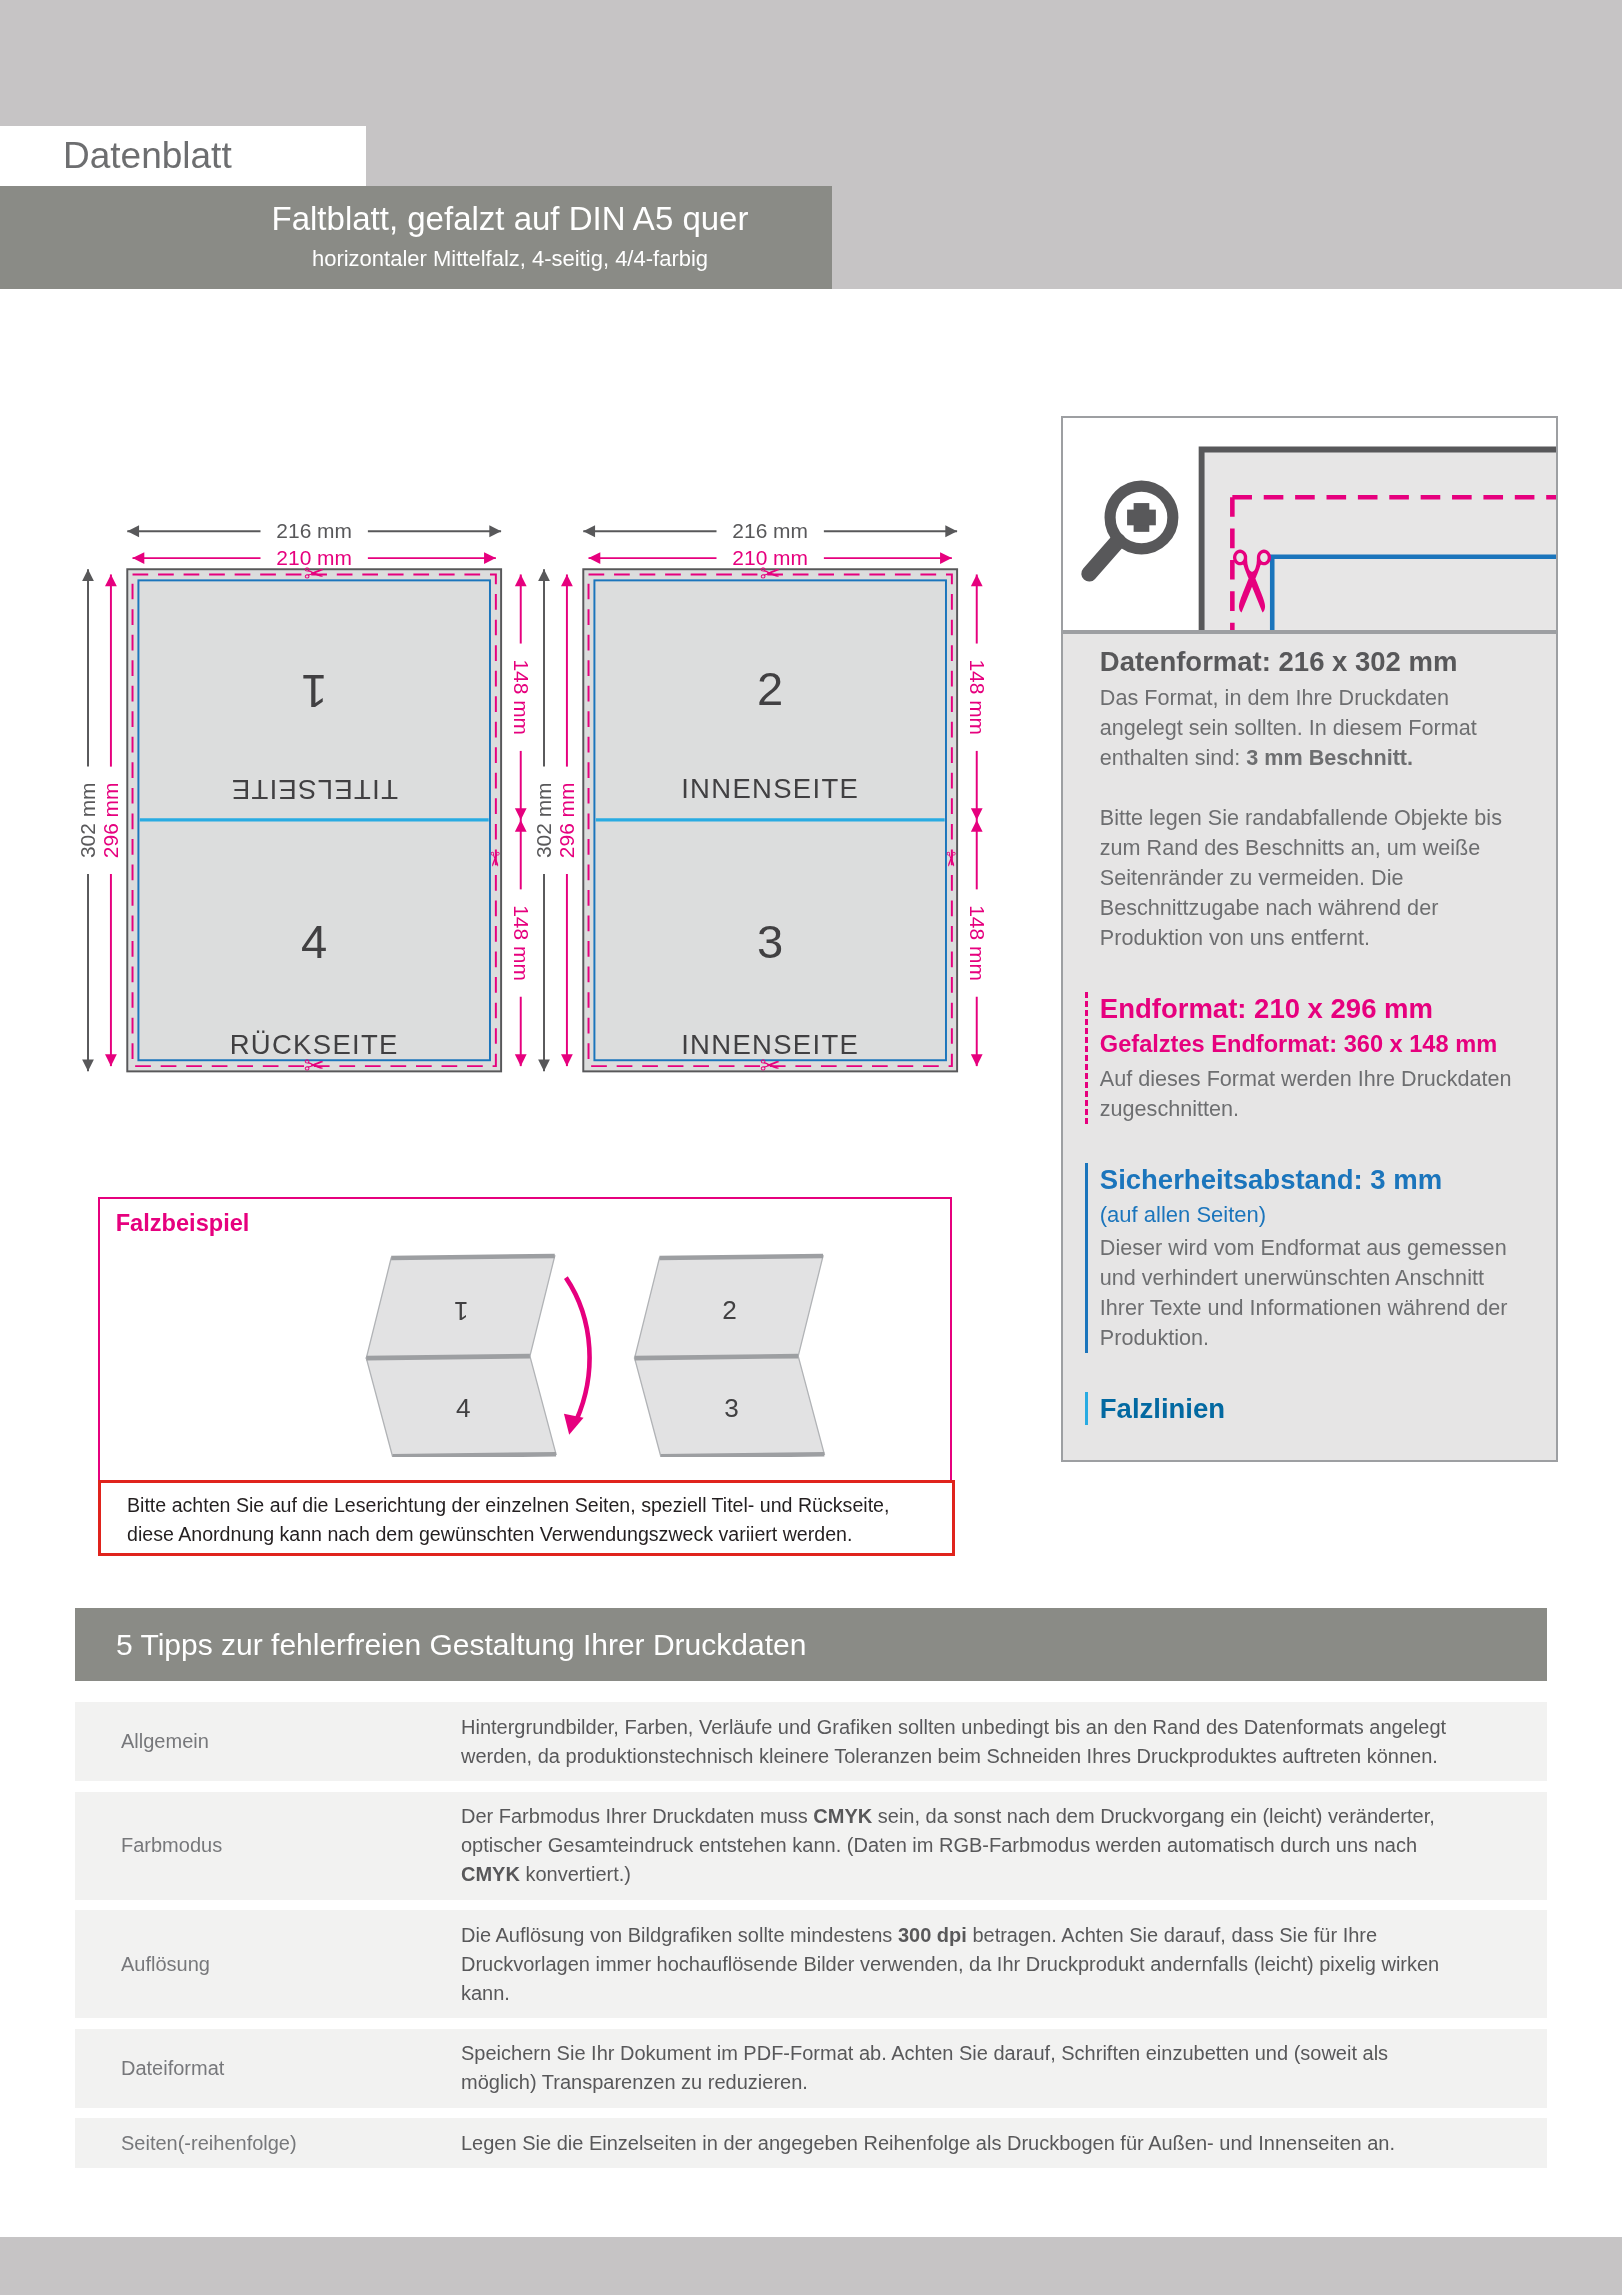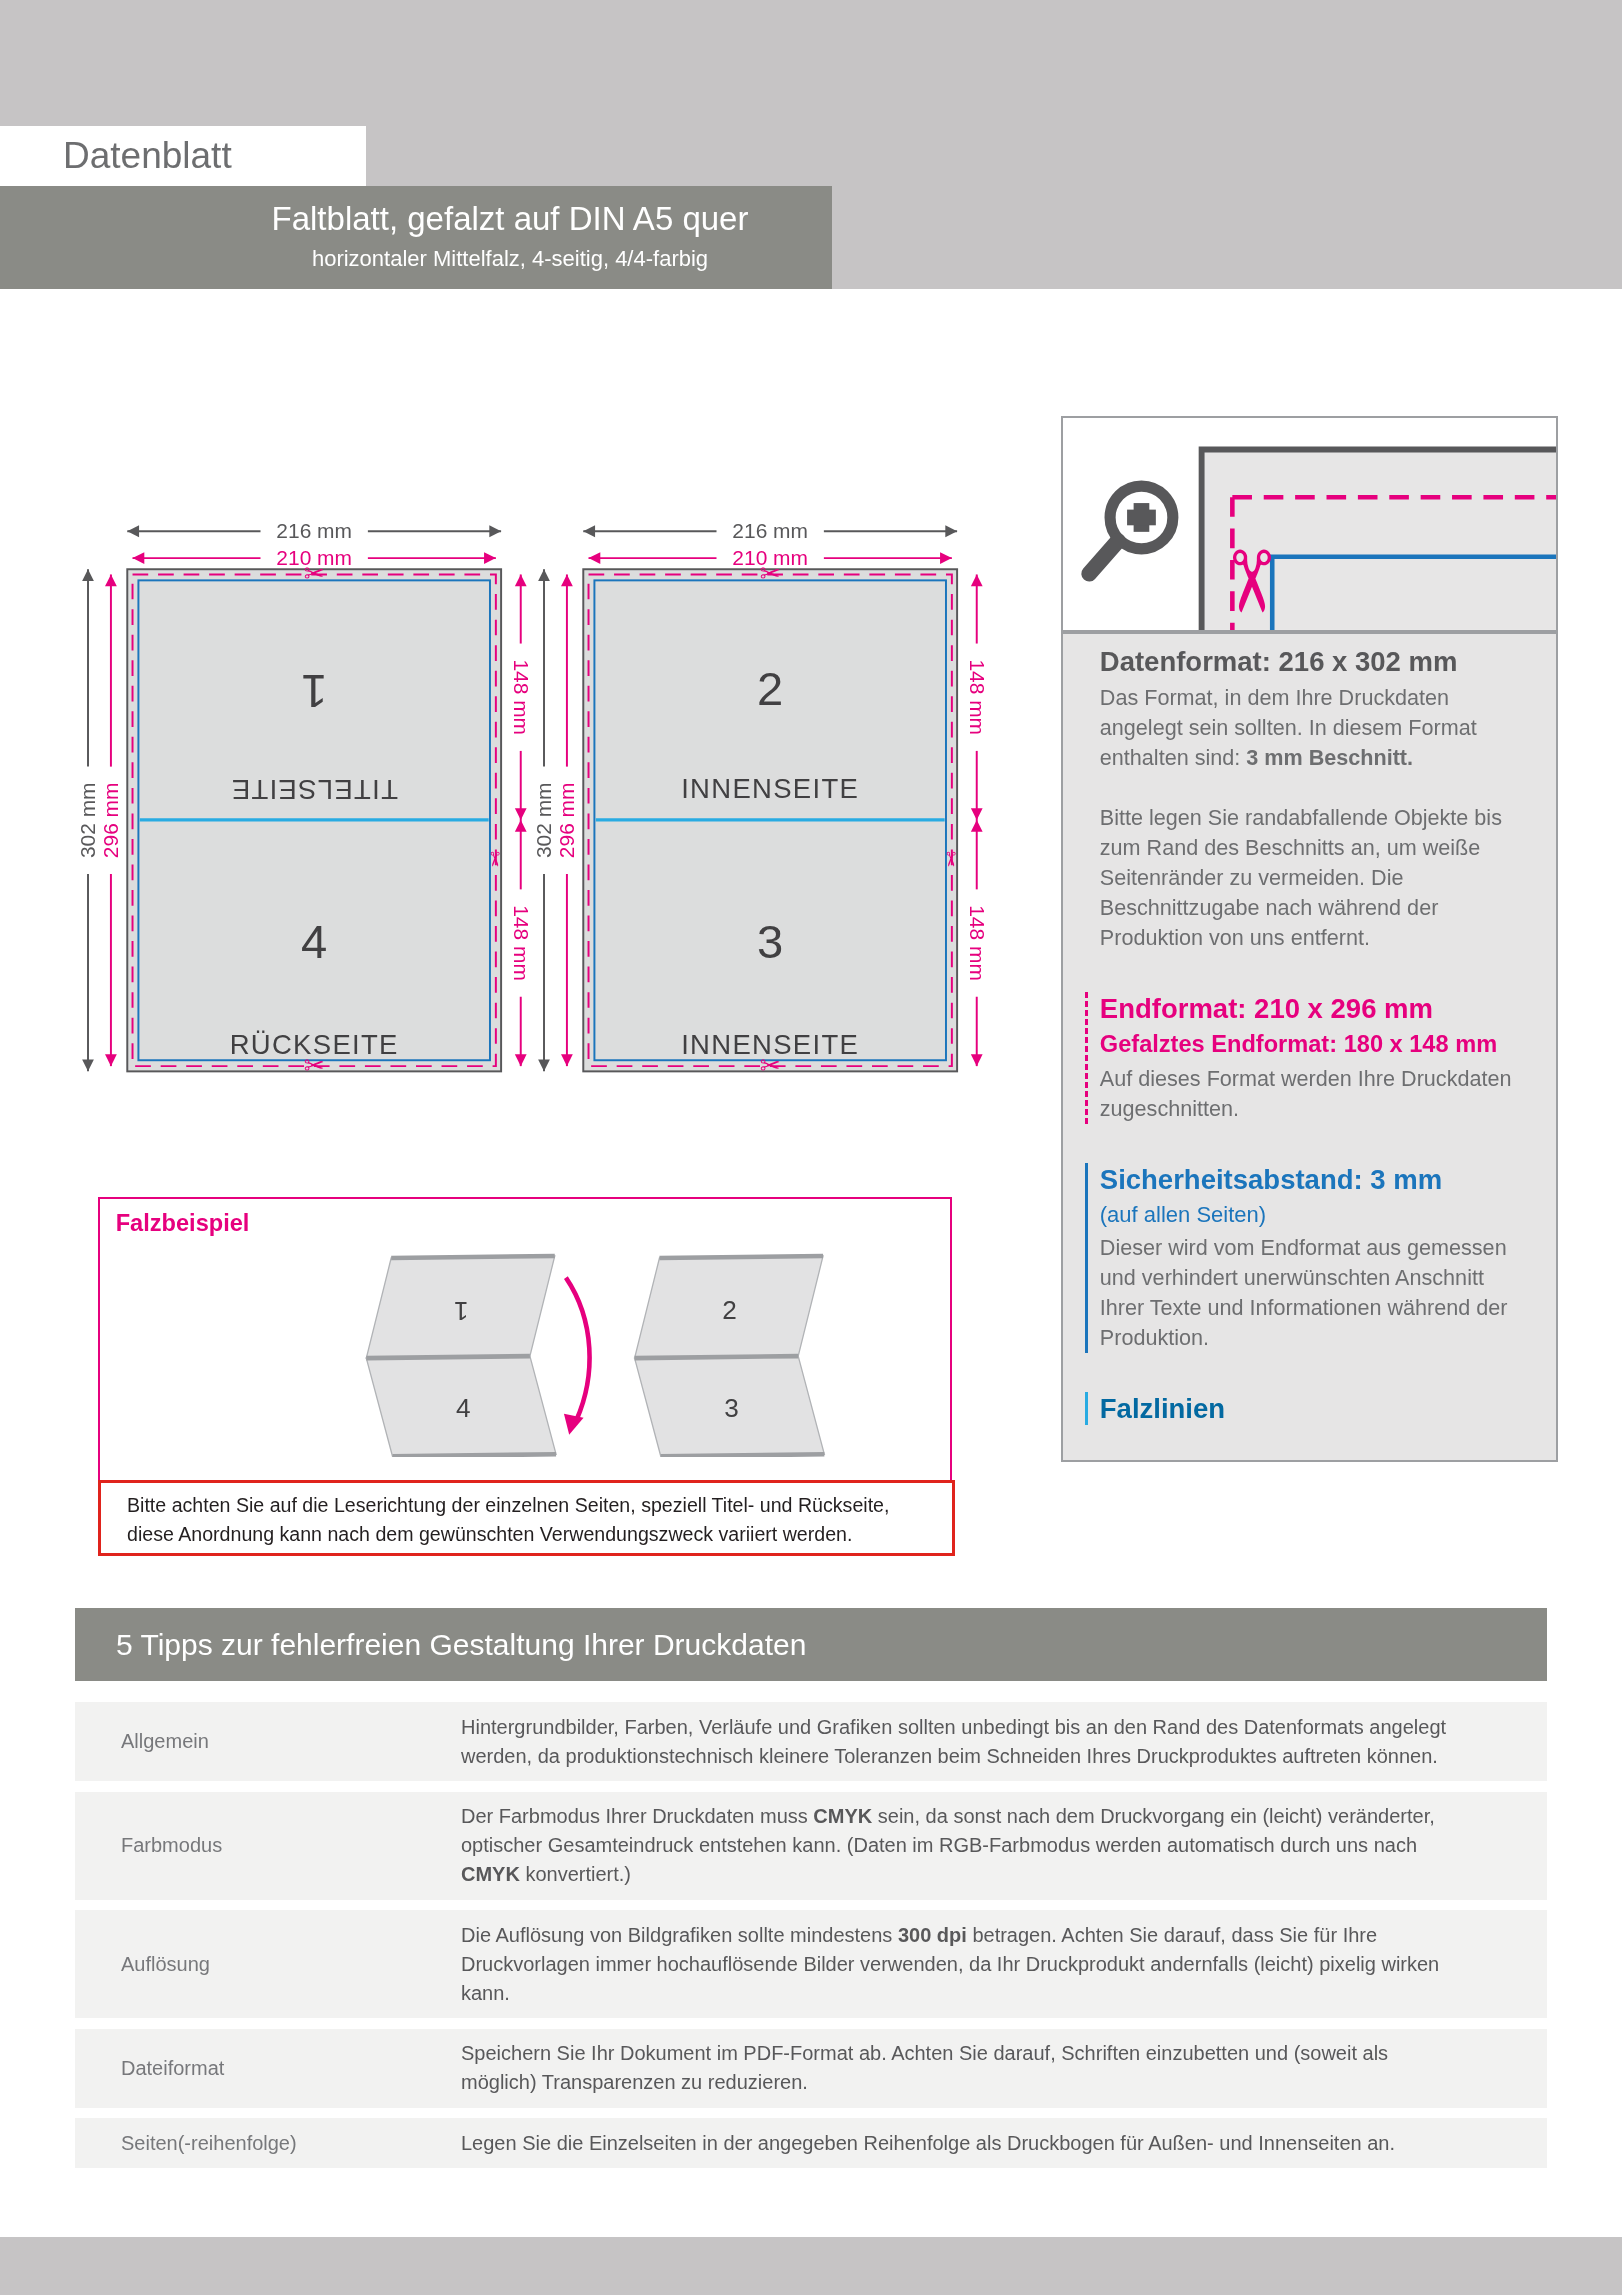--- a/index.html
+++ b/index.html
@@ -187,21 +187,21 @@
   </div>
 
   <div class="abs panel">
     <div class="pblock">
       <h3 class="h-gray">Datenformat: 216 x 302 mm</h3>
       <p>Das Format, in dem Ihre Druckdaten angelegt sein sollten. In diesem Format enthalten sind: <b>3 mm Beschnitt.</b></p>
       <p class="mt">Bitte legen Sie randabfallende Objekte bis zum Rand des Beschnitts an, um weiße Seitenränder zu vermeiden. Die Beschnittzugabe nach während der Produktion von uns entfernt.</p>
     </div>
     <div class="pblock rule-dashed">
       <h3 class="h-magenta">Endformat: 210 x 296 mm</h3>
-      <h4 class="h-magenta">Gefalztes Endformat: 180 x 148 mm</h4>
+      <h4 class="h-magenta">Gefalztes Endformat: 360 x 148 mm</h4>
       <p>Auf dieses Format werden Ihre Druckdaten zugeschnitten.</p>
     </div>
     <div class="pblock rule-blue">
       <h3 class="h-blue">Sicherheitsabstand: 3 mm</h3>
       <div class="sub-blue">(auf allen Seiten)</div>
       <p>Dieser wird vom Endformat aus gemessen und verhindert unerwünschten Anschnitt Ihrer Texte und Informationen während der Produktion.</p>
     </div>
     <div class="pblock rule-cyan">
       <h3 class="h-cyan">Falzlinien</h3>
     </div>

